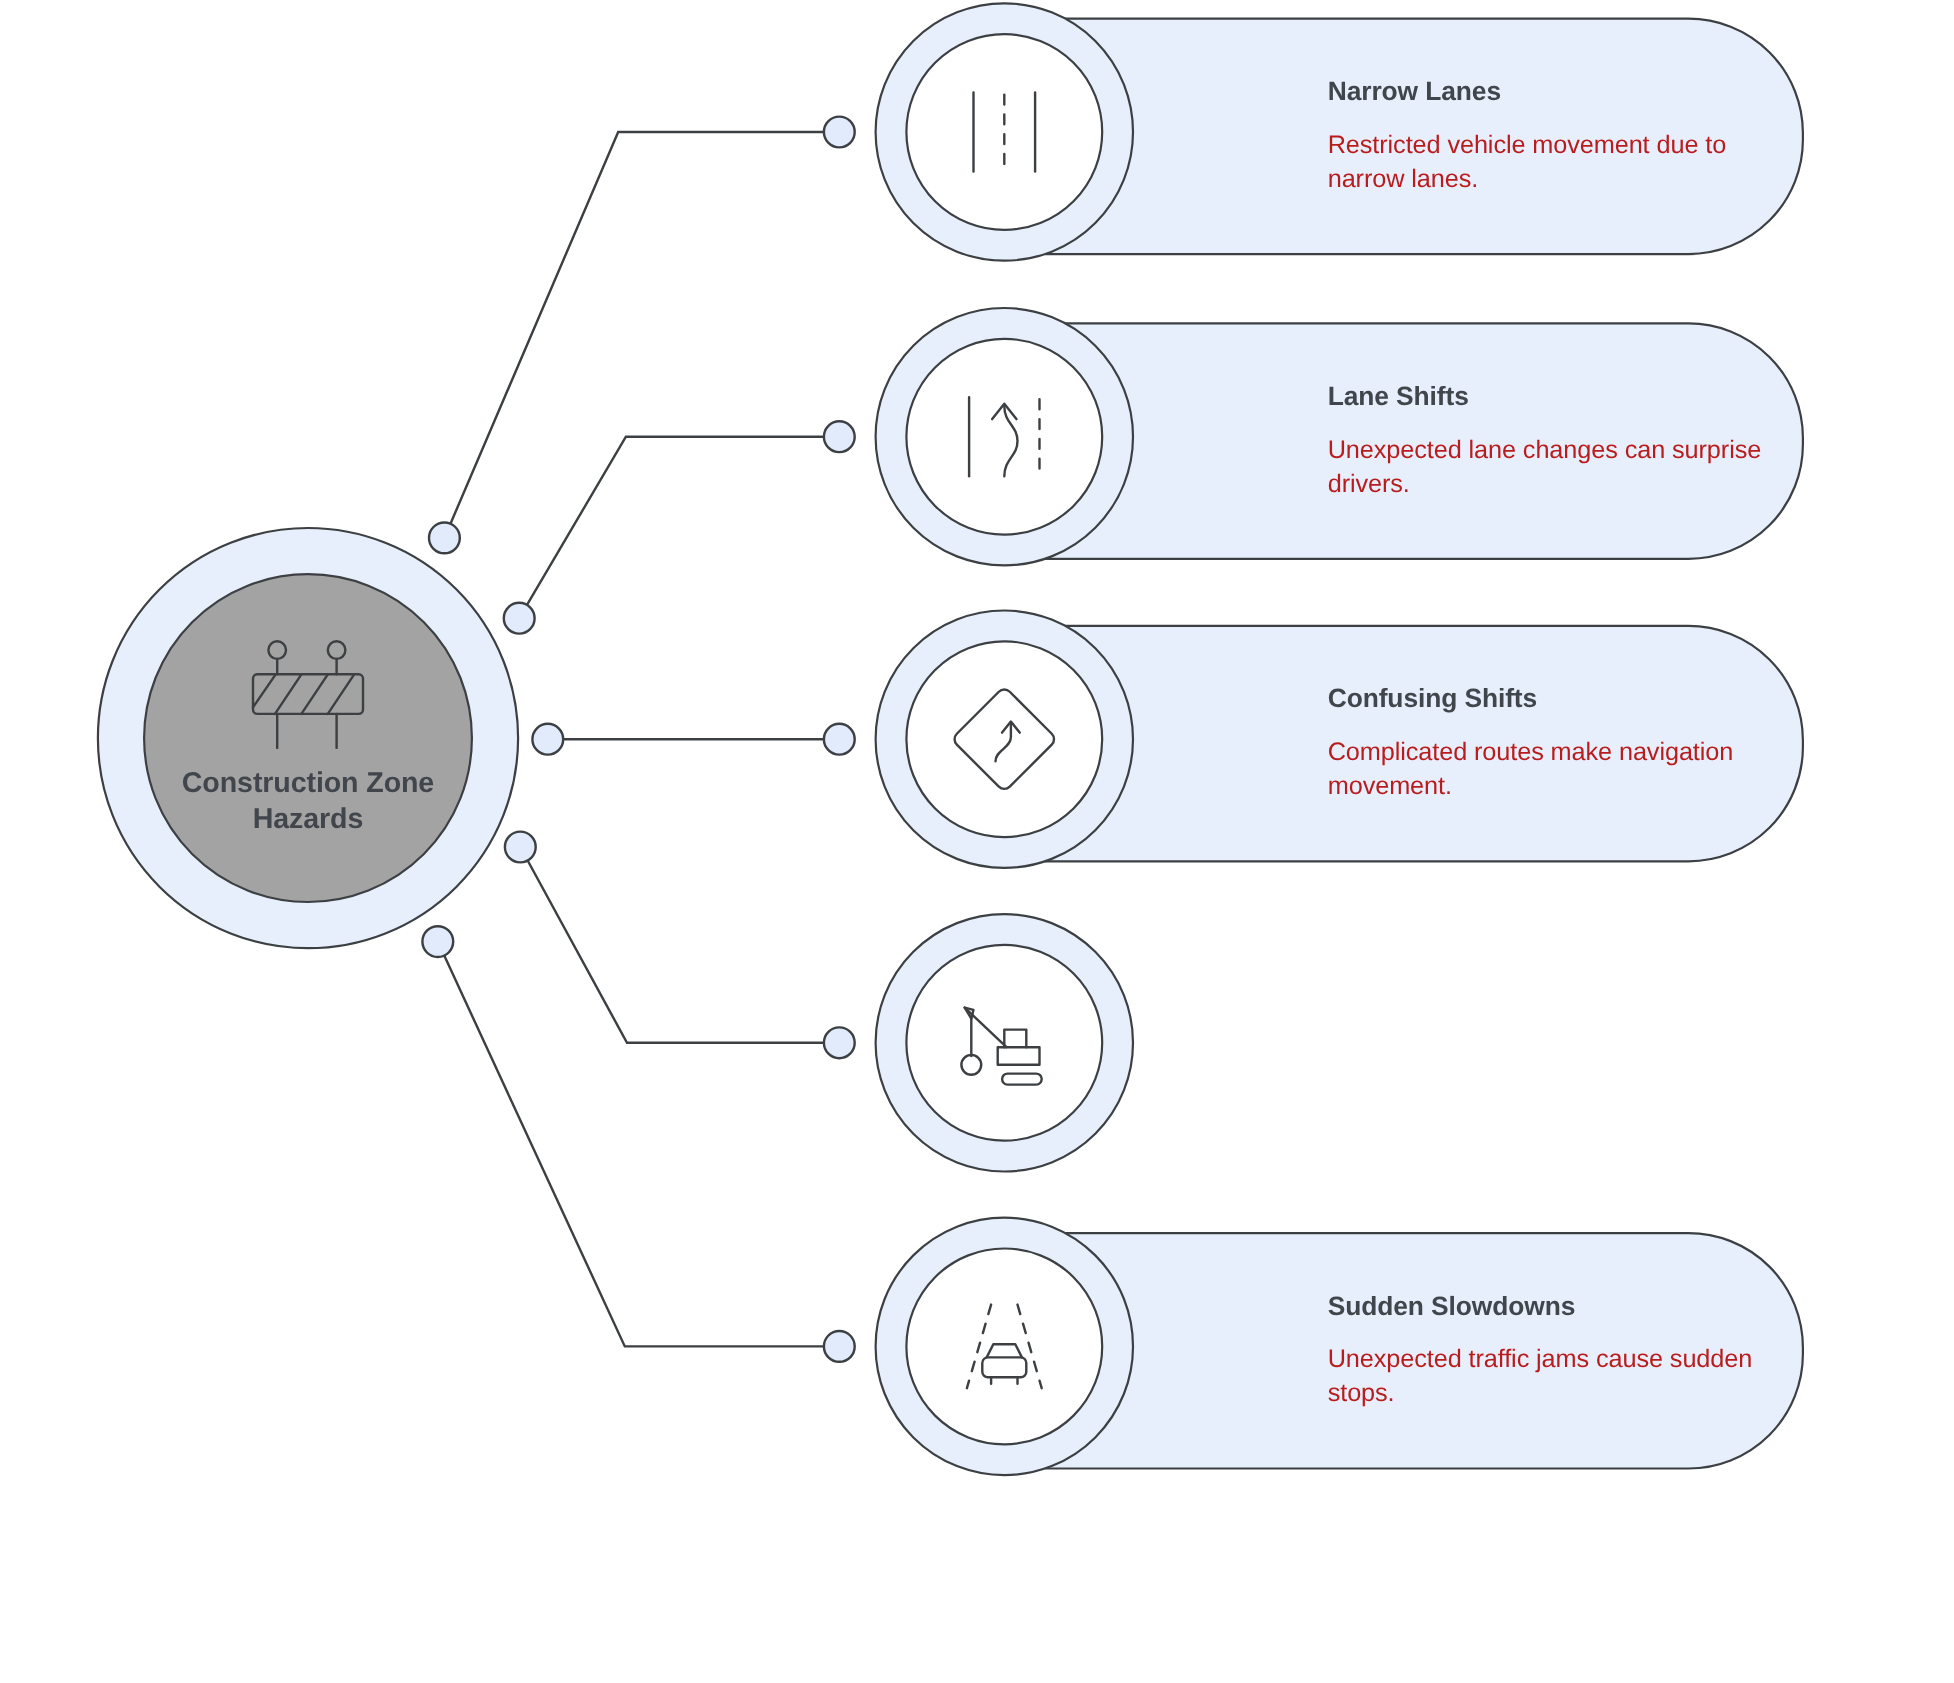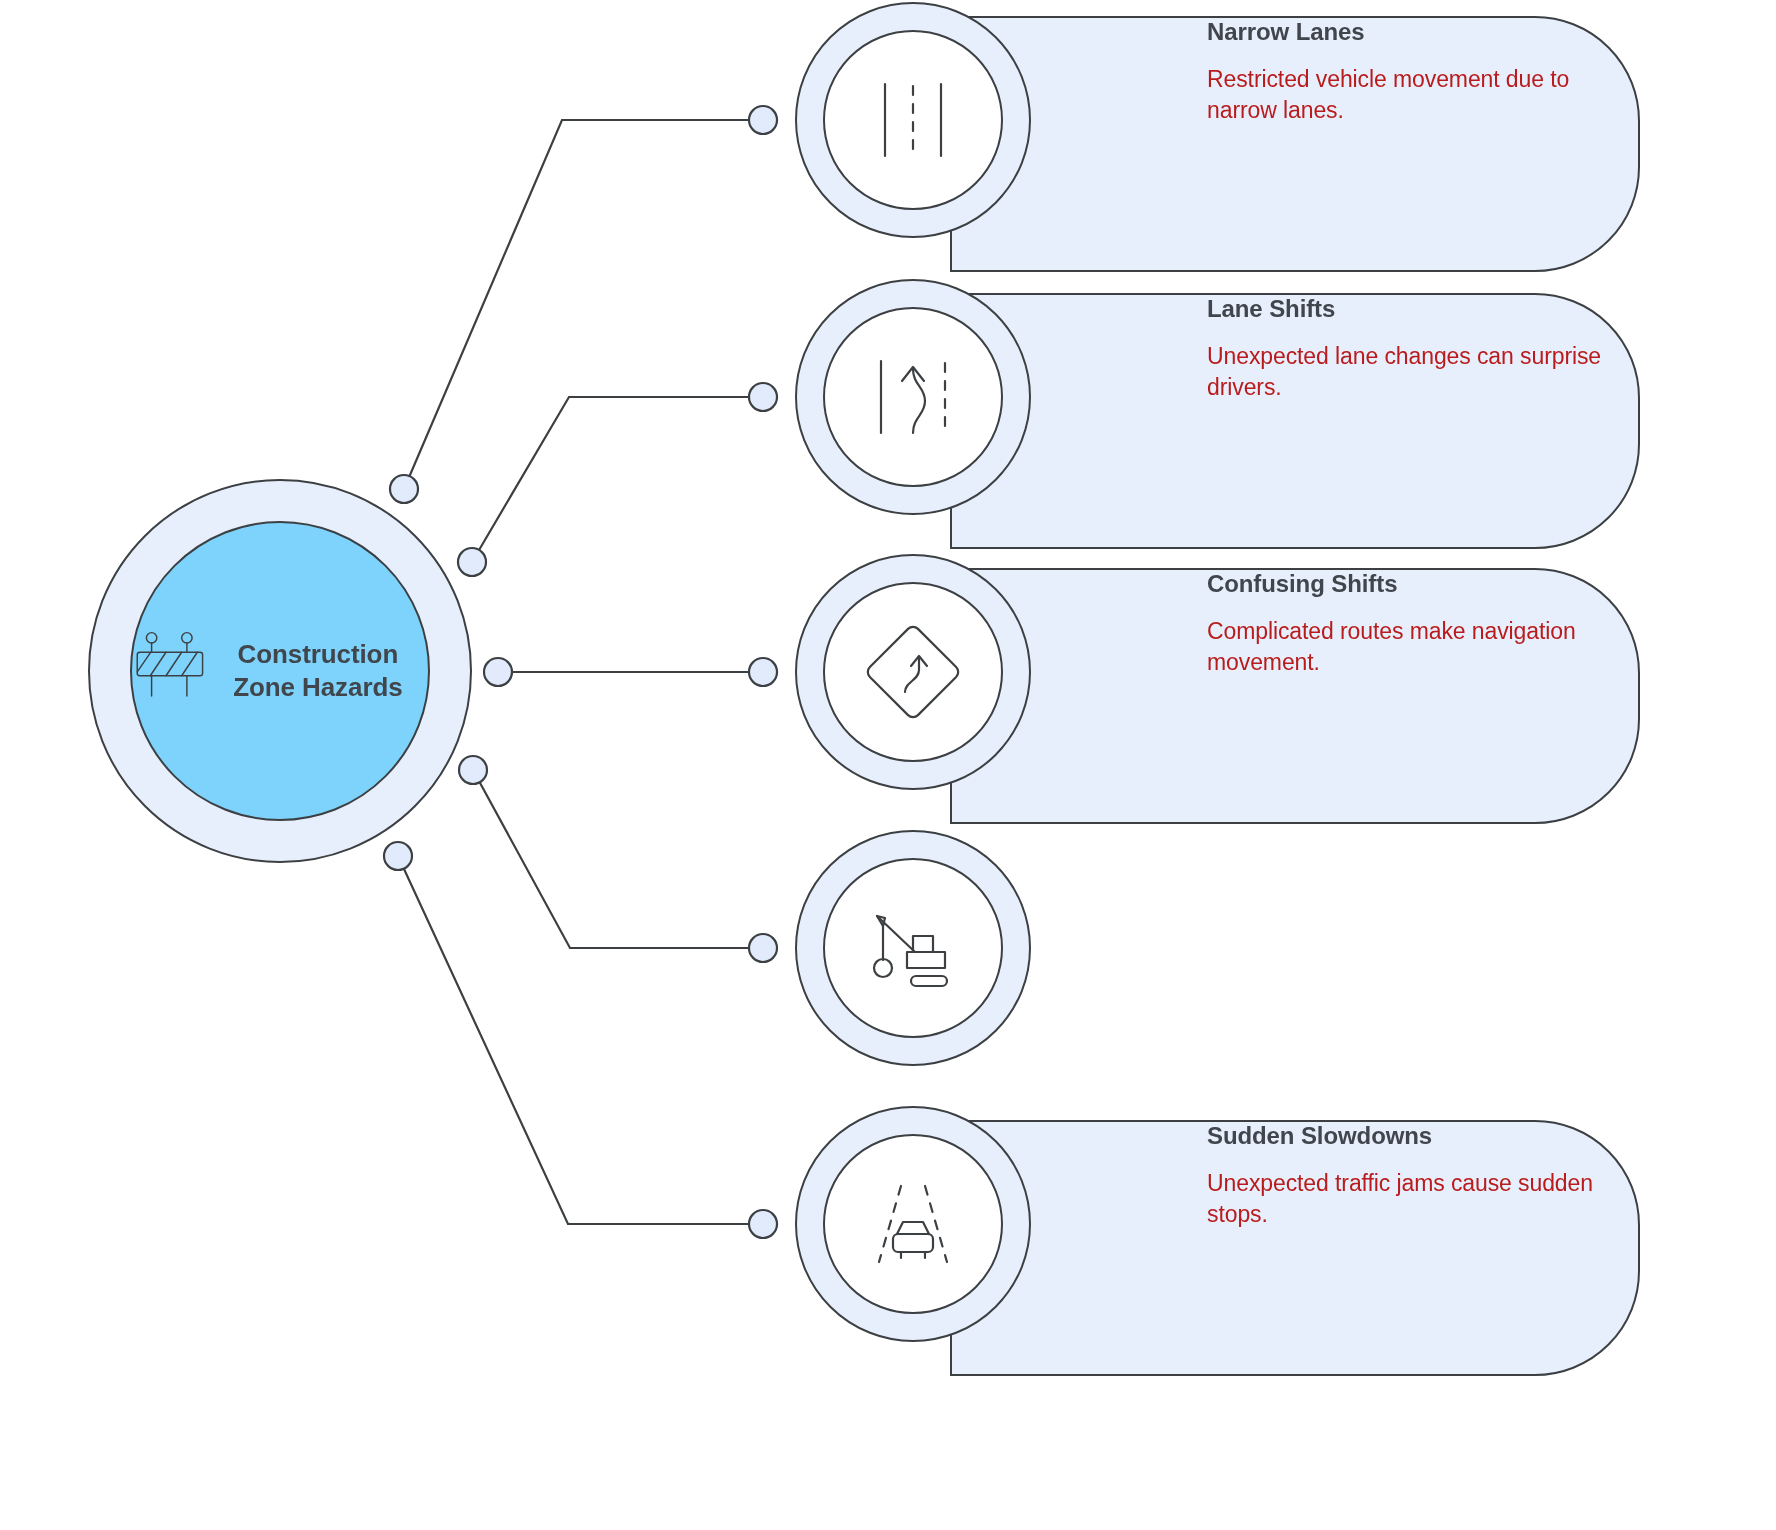--- a/index.html
+++ b/index.html
@@ -45,25 +45,25 @@
     border: 2px solid #3c4043;
     box-sizing: border-box;
   }
   .hub-inner {
     position: absolute;
     left: 42px;
     top: 42px;
     width: 300px;
     height: 300px;
     border-radius: 50%;
-    background: #7dd3fc;
+    background: #a3a3a3;
     border: 2px solid #3c4043;
     box-sizing: border-box;
     display: flex;
-    flex-direction: row;
+    flex-direction: column;
     align-items: center;
     justify-content: center;
   }
   .hub-icon {
     width: 116px;
     height: 100px;
     margin-bottom: 14px;
   }
   .hub-label {
     text-align: center;
@@ -80,28 +80,28 @@
     position: absolute;
     left: 795px;
     width: 700px;
     height: 236px;
   }
   .branch-card {
     position: absolute;
     left: 155px;
     top: 14px;
     width: 690px;
-    height: 256px;
+    height: 216px;
     background: #e8effc;
     border: 2px solid #3c4043;
     border-radius: 0 105px 105px 0;
     box-sizing: border-box;
     display: flex;
     flex-direction: column;
-    justify-content: flex-start;
+    justify-content: center;
     padding-left: 255px;
     padding-right: 36px;
   }
   .branch-card-title {
     font-size: 24px;
     font-weight: bold;
     color: #41464c;
     margin-bottom: 18px;
     letter-spacing: -0.1px;
   }

